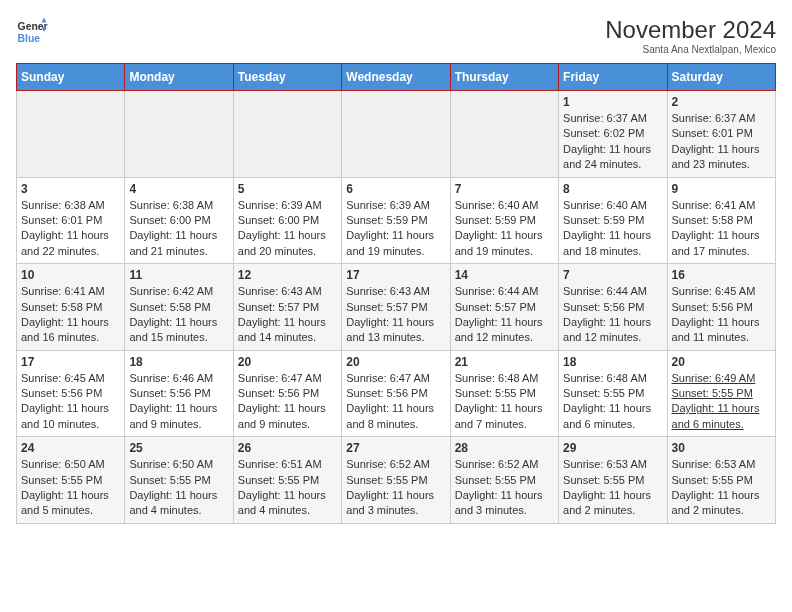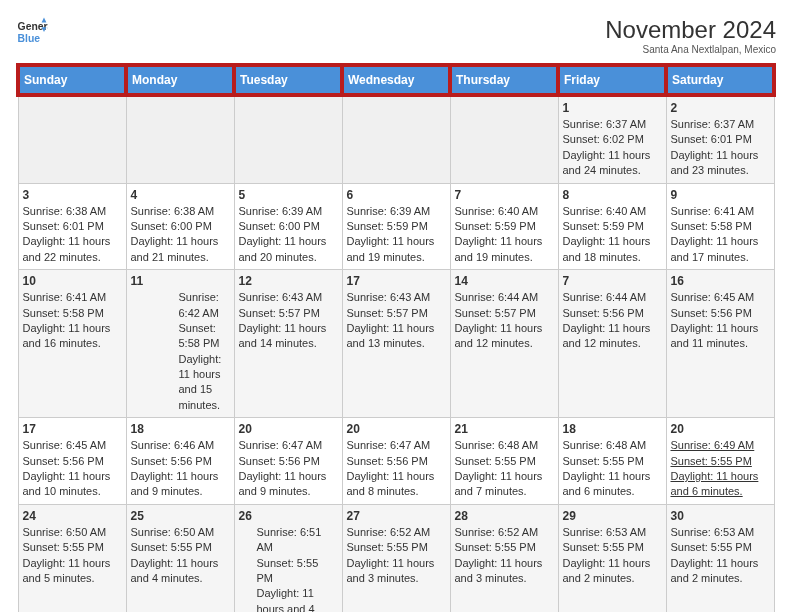--- a/index.html
+++ b/index.html
@@ -42,21 +42,21 @@
       border-collapse: collapse;
       table-layout: fixed;
     }
     .calendar thead th {
       background: #4a90d9;
       color: #fff;
       font-size: 12px;
       font-weight: bold;
       padding: 6px 4px;
       text-align: left;
-      border: 4px solid #b91c1c;
+      border: 1px solid #b91c1c;
     }
     .calendar tbody td {
       border: 1px solid #ccc;
       vertical-align: top;
       padding: 4px;
       min-height: 80px;
       font-size: 10px;
       color: #333;
       background: #fff;
       width: calc(100% / 7);
@@ -177,21 +177,21 @@
       </tr>
       <tr>
         <td>
           <span class="day-num">10</span>
           <div class="cell-content" style="white-space: pre-line;">Sunrise: 6:41 AM
 Sunset: 5:58 PM
 Daylight: 11 hours and 16 minutes.</div>
         </td>
         <td>
           <span class="day-num">11</span>
-          <div class="cell-content" style="white-space: pre-line; margin-left: 48px;">Sunrise: 6:42 AM
+          <div class="cell-content" style="white-space: pre-line;">Sunrise: 6:42 AM
 Sunset: 5:58 PM
 Daylight: 11 hours and 15 minutes.</div>
         </td>
         <td>
           <span class="day-num">12</span>
           <div class="cell-content" style="white-space: pre-line;">Sunrise: 6:43 AM
 Sunset: 5:57 PM
 Daylight: 11 hours and 14 minutes.</div>
         </td>
         <td>
@@ -271,21 +271,21 @@
 Daylight: 11 hours and 5 minutes.</div>
         </td>
         <td>
           <span class="day-num">25</span>
           <div class="cell-content" style="white-space: pre-line;">Sunrise: 6:50 AM
 Sunset: 5:55 PM
 Daylight: 11 hours and 4 minutes.</div>
         </td>
         <td>
           <span class="day-num">26</span>
-          <div class="cell-content" style="white-space: pre-line; margin-left: 18px;">Sunrise: 6:51 AM
+          <div class="cell-content" style="white-space: pre-line;">Sunrise: 6:51 AM
 Sunset: 5:55 PM
 Daylight: 11 hours and 4 minutes.</div>
         </td>
         <td>
           <span class="day-num">27</span>
           <div class="cell-content" style="white-space: pre-line;">Sunrise: 6:52 AM
 Sunset: 5:55 PM
 Daylight: 11 hours and 3 minutes.</div>
         </td>
         <td>

